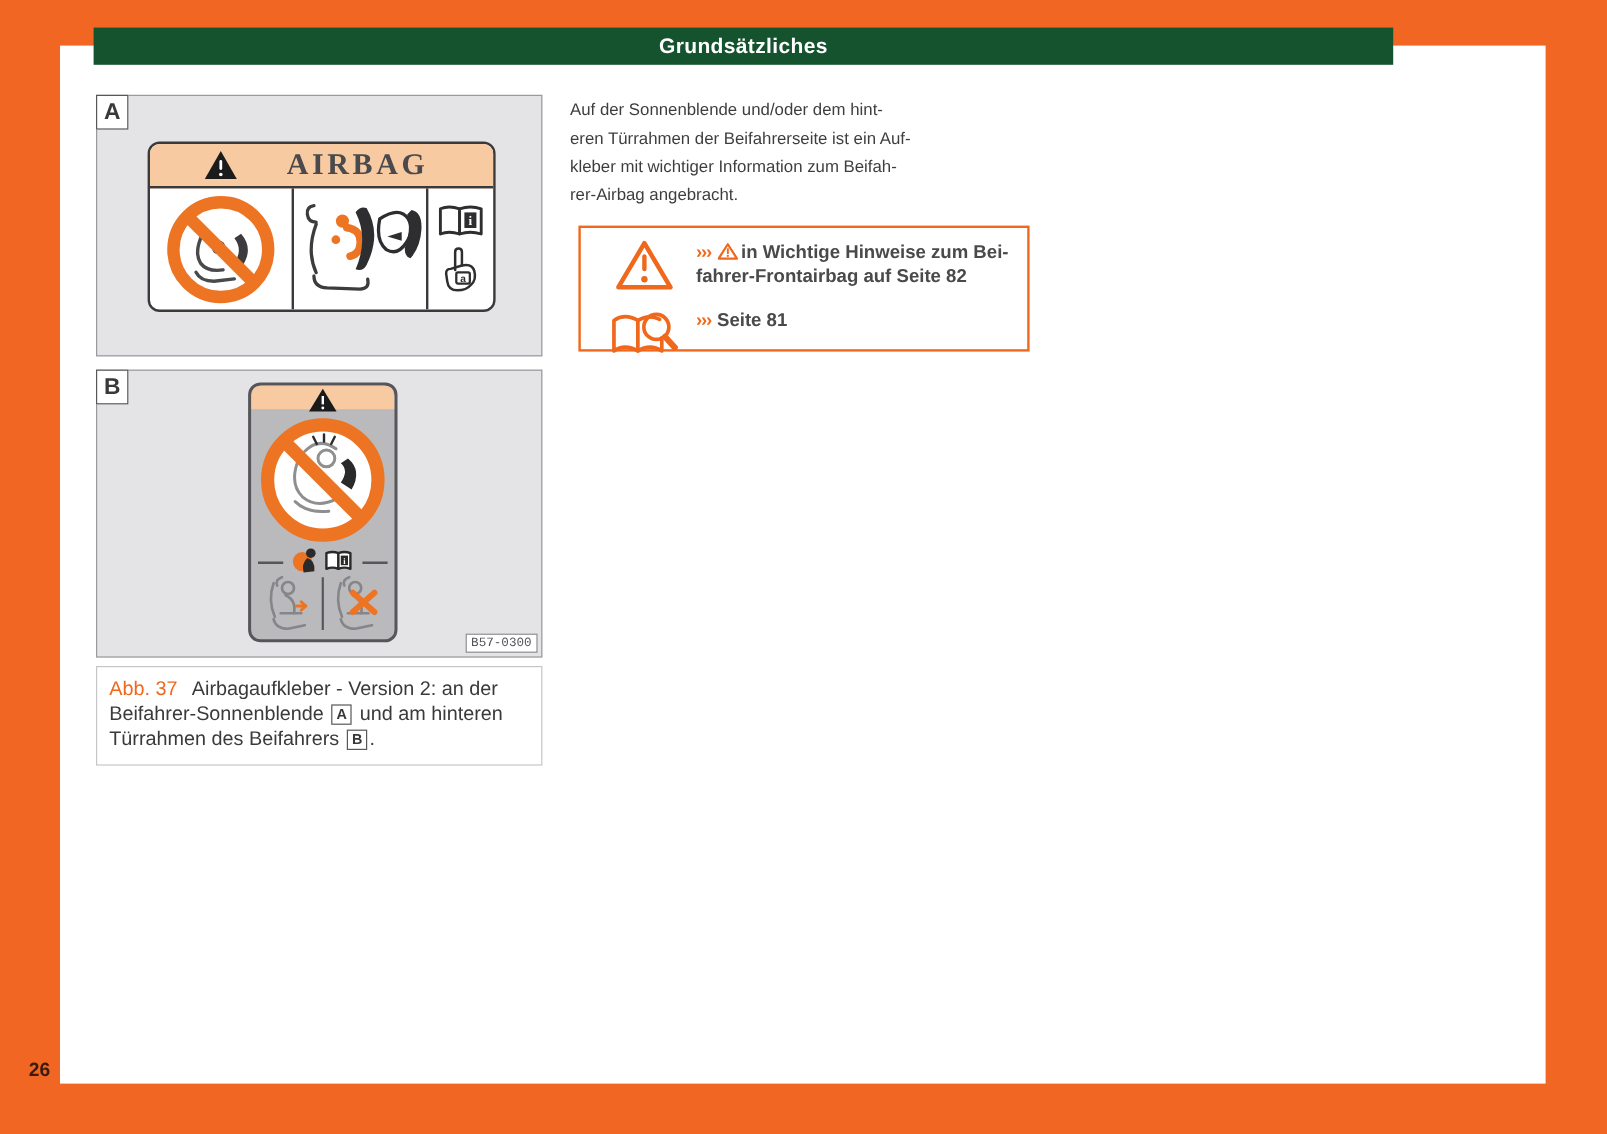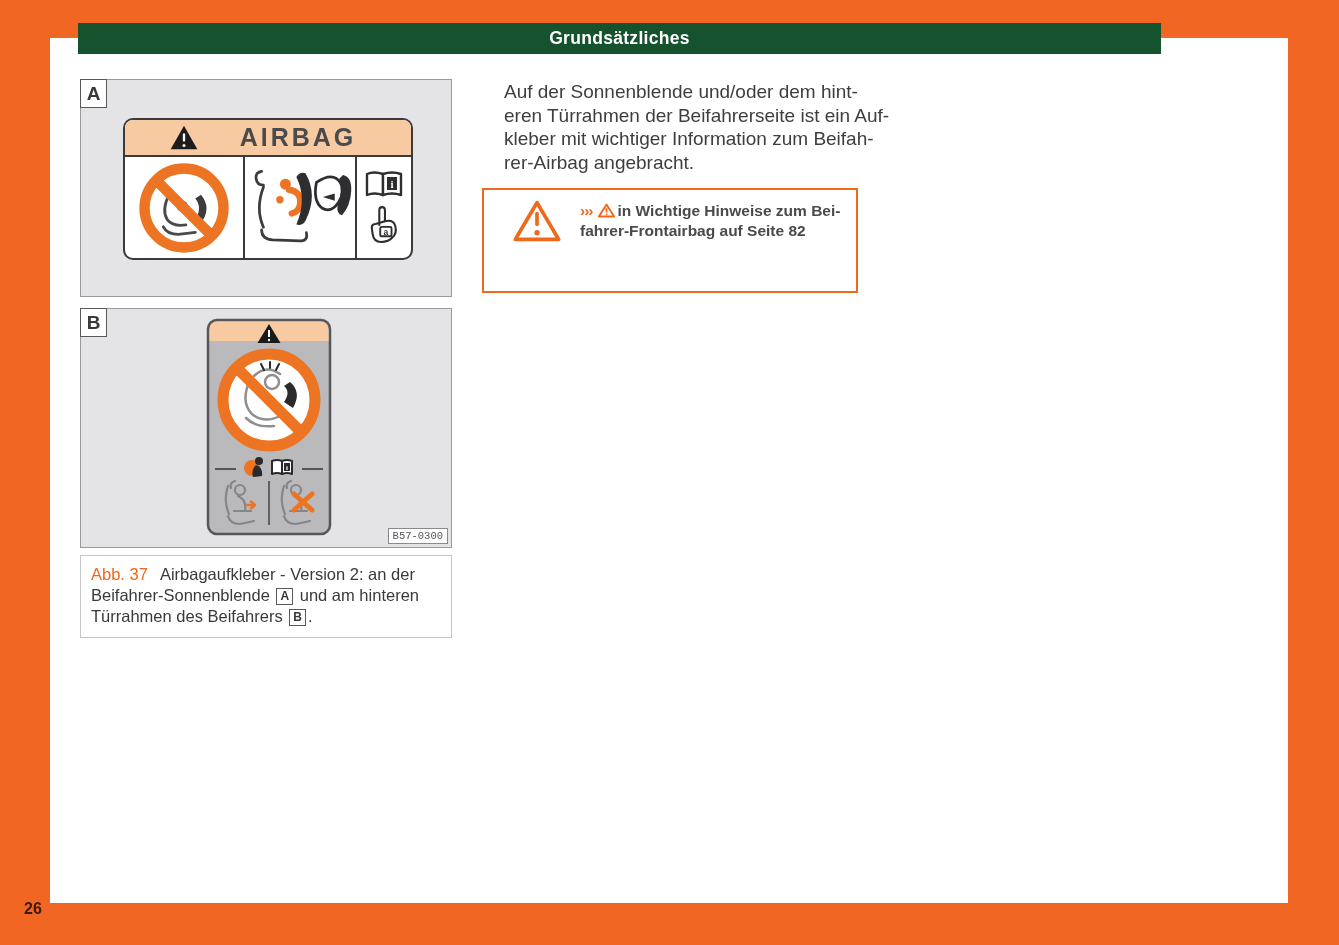--- a/index.html
+++ b/index.html
@@ -2,55 +2,55 @@
 <html><head>
 <meta charset="utf-8">
 <style>
   html,body{margin:0;padding:0;background:#f16622;}
   .canvas{position:relative;width:1339px;height:945px;background:#f16622;overflow:hidden;
           font-family:"Liberation Sans","DejaVu Sans",sans-serif;}
   .page{position:absolute;left:50px;top:38px;width:1238px;height:865px;background:#ffffff;}
   .header-bar{position:absolute;left:78px;top:23px;width:1083px;height:31px;background:#14532d;
               display:flex;align-items:center;justify-content:center;}
   .header-bar span{color:#ffffff;font-weight:bold;font-size:17.5px;letter-spacing:.3px;}
-  .page-number{position:absolute;left:24px;top:884px;color:#3a1b0d;font-weight:bold;font-size:16px;margin-top:16px;}
+  .page-number{position:absolute;left:24px;top:884px;color:#3a1b0d;font-weight:bold;font-size:16px;}
 
   
   .figure{position:absolute;left:80px;top:79px;width:372px;}
   .panel{position:relative;background:#e4e4e6;border:1px solid #9a9a9c;box-sizing:border-box;}
   .panel-a{height:218px;}
   .panel-b{height:240px;margin-top:11px;}
   .marker{position:absolute;top:-1px;left:-1px;width:27px;height:29px;background:#ffffff;
           border:1.5px solid #58585a;display:flex;align-items:center;justify-content:center;
           font-weight:bold;font-size:19px;color:#39393b;box-sizing:border-box;}
   .label-a{position:absolute;left:42px;top:38px;width:290px;height:142px;background:#ffffff;
            border:2.5px solid #3a3a3c;border-radius:10px;overflow:hidden;display:flex;
            flex-direction:column;box-sizing:border-box;}
   .label-a-header{height:35px;background:#f8caa2;border-bottom:2.5px solid #3a3a3c;
-                  display:flex;align-items:center;flex:0 0 auto;}
+                  display:flex;align-items:center;flex:0 0 auto;font-family:Liberation Serif, serif;}
   .label-a-header svg{margin-left:44px;}
   .airbag-title{flex:1;text-align:center;font-size:25px;font-weight:600;color:#4a4a4c;
                 letter-spacing:3px;padding-right:14px;}
   .label-a-body{flex:1;display:flex;min-height:0;}
   .cell{display:flex;align-items:center;justify-content:center;box-sizing:border-box;}
   .cell1{width:42%;border-right:2px solid #3a3a3c;}
   .cell2{width:39%;border-right:2px solid #3a3a3c;}
   .cell3{width:19%;flex-direction:column;gap:5px;}
   .label-b-wrap{position:absolute;left:125px;top:9px;}
   .image-code{position:absolute;right:3px;bottom:3px;background:#ffffff;border:1px solid #8a8a8c;
               font-size:10.5px;color:#56565a;padding:0 4px;line-height:14px;font-family:Liberation Mono, monospace;}
   .caption{margin-top:7px;border:1px solid #c6c6c8;background:#ffffff;padding:8px 10px 10px;
            font-size:16.5px;color:#3a3a3c;line-height:1.27;}
   .caption-ref{color:#f0681c;font-weight:normal;margin-right:12px;}
   .boxed-letter{display:inline-block;border:1px solid #58585a;font-size:12px;font-weight:bold;
                 line-height:13px;padding:1px 3px;margin:0 2px;vertical-align:1px;color:#39393b;
                 background:#fff;}
 
   
-  .body-text{position:absolute;left:504px;top:80px;width:390px;font-size:19px;
+  .body-text{position:absolute;left:475px;top:80px;width:390px;font-size:14px;
              line-height:23.5px;color:#3e3e40;}
   .refbox{position:absolute;left:482px;top:188px;width:376px;height:105px;border:2px solid #f0681c;
           box-sizing:border-box;background:#ffffff;padding:9px 10px;}
   .ref-row{display:flex;align-items:flex-start;}
   .ref-row.row2{margin-top:13px;}
   .ref-icon-col{width:86px;display:flex;justify-content:center;flex:0 0 auto;}
   .ref-text{font-weight:bold;font-size:15.5px;line-height:20px;color:#4a4a4c;padding-top:2px;}
   .chevrons{color:#f0681c;font-weight:bold;letter-spacing:-1px;margin-right:5px;}
   .inline-tri{vertical-align:-2px;margin-right:3px;}
 </style>
@@ -224,16 +224,32 @@
       <div class="ref-text">
         <span class="chevrons">›››</span><svg class="inline-tri" width="17" height="15" viewBox="0 0 20 17">
           <path d="M10 1.5 L19 15.5 L1 15.5 Z" fill="none" stroke="#f0681c" stroke-width="2.2" stroke-linejoin="round"></path>
           <rect x="9.1" y="5.5" width="1.9" height="5.5" fill="#f0681c"></rect>
           <circle cx="10" cy="13" r="1.1" fill="#f0681c"></circle>
         </svg><span>in Wichtige Hinweise zum Bei-</span><br>
         <span>fahrer-Frontairbag auf Seite 82</span>
       </div>
     </div>
 
+    <div class="ref-row row2">
+      <div class="ref-icon-col">
+        <svg width="58" height="42" viewBox="0 0 64 46">
+          <g fill="none" stroke="#f0681c" stroke-width="3.4" stroke-linejoin="round" stroke-linecap="round">
+            <path d="M4 12 Q14 5 26 12 L26 40 Q14 33 4 40 Z"></path>
+            <path d="M26 12 Q36 6 46 11"></path>
+            <path d="M48 28 L48 40 Q37 33 26 40"></path>
+            <circle cx="43" cy="18" r="11.5"></circle>
+          </g>
+          <line x1="51" y1="27" x2="60" y2="37" stroke="#f0681c" stroke-width="5.5" stroke-linecap="round"></line>
+        </svg>
+      </div>
+      <div class="ref-text">
+        <span class="chevrons">›››</span><span>Seite 81</span>
+      </div>
+    </div>
   </div>
 
   <div class="page-number">26</div>
 </div>
 
 </body></html>

